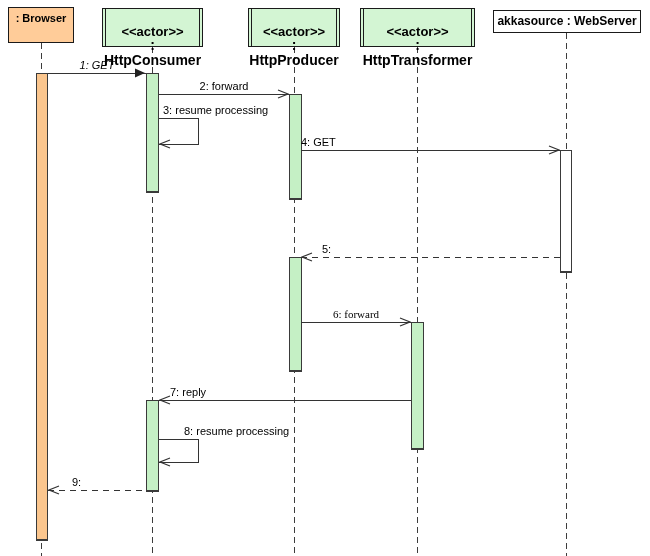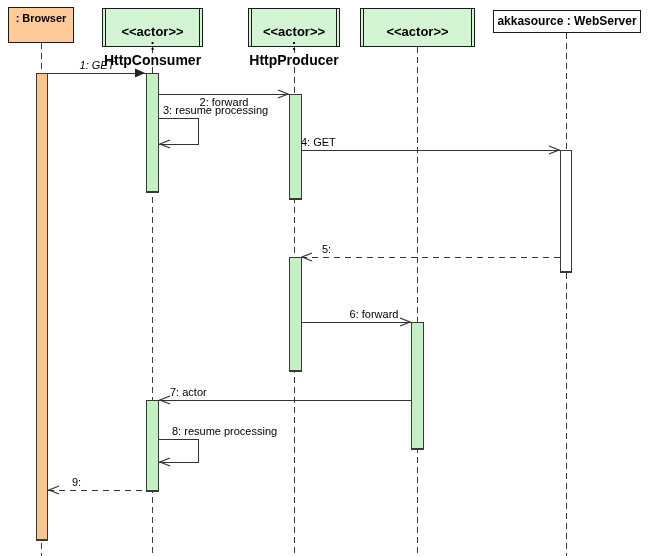--- a/index.html
+++ b/index.html
@@ -55,20 +55,21 @@
     <div class="aname">: HttpConsumer</div>
   </div>
 
   <div class="pbox abox" style="left:248px;top:8px;width:92px;height:39px;">
     <div class="stereo">&lt;&lt;actor&gt;&gt;</div>
     <div class="aname">: HttpProducer</div>
   </div>
 
   <div class="pbox abox" style="left:360px;top:8px;width:115px;height:39px;">
     <div class="stereo">&lt;&lt;actor&gt;&gt;</div>
+    <div class="aname">: HttpTransformer</div>
   </div>
 
   <div class="pbox wbox" style="left:493px;top:10px;width:148px;height:23px;">
     <span>akkasource : WebServer</span>
   </div>
 
   
   <div class="bar bar-orange" style="left:36px;top:73px;width:12px;height:468px;"></div>
   <div class="bar bar-green" style="left:146px;top:73px;width:13px;height:120px;"></div>
   <div class="bar bar-green" style="left:146px;top:400px;width:13px;height:92px;"></div>
@@ -81,21 +82,21 @@
   <div class="grp">
     <div class="mlabel ctr" style="left:48px;top:59px;width:98px;font-style:italic;">1: GET</div>
     <div class="mline" style="left:48px;top:73px;width:98px;"></div>
     <svg class="ah" style="left:135px;top:68px;" width="11" height="10">
       <polygon points="0,0.5 10,5 0,9.5" fill="#222"></polygon>
     </svg>
   </div>
 
   
   <div class="grp">
-    <div class="mlabel ctr" style="left:159px;top:96px;width:130px;">2: forward</div>
+    <div class="mlabel ctr" style="left:159px;top:80px;width:130px;">2: forward</div>
     <div class="mline" style="left:159px;top:94px;width:130px;"></div>
     <svg class="ah" style="left:277px;top:89px;" width="12" height="10">
       <path d="M1 1 L11 5 L1 9" fill="none" stroke="#333" stroke-width="1.2"></path>
     </svg>
   </div>
 
   
   <div class="grp">
     <div class="mlabel" style="left:163px;top:104px;">3: resume processing</div>
     <div class="mline" style="left:159px;top:118px;width:40px;"></div>
@@ -119,39 +120,39 @@
   <div class="grp">
     <div class="mlabel" style="left:322px;top:243px;">5:</div>
     <div class="mdash" style="left:301px;top:257px;width:259px;"></div>
     <svg class="ah" style="left:301px;top:252px;" width="12" height="10">
       <path d="M11 1 L1 5 L11 9" fill="none" stroke="#333" stroke-width="1.2"></path>
     </svg>
   </div>
 
   
   <div class="grp">
-    <div class="mlabel ctr" style="left:319px;top:308px;width:110px;">6: forward</div>
+    <div class="mlabel ctr" style="left:301px;top:308px;width:110px;font-family:Liberation Serif, serif;">6: forward</div>
     <div class="mline" style="left:301px;top:322px;width:110px;"></div>
     <svg class="ah" style="left:399px;top:317px;" width="12" height="10">
       <path d="M1 1 L11 5 L1 9" fill="none" stroke="#333" stroke-width="1.2"></path>
     </svg>
   </div>
 
   
   <div class="grp">
-    <div class="mlabel" style="left:170px;top:386px;">7: actor</div>
+    <div class="mlabel" style="left:170px;top:386px;">7: reply</div>
     <div class="mline" style="left:159px;top:400px;width:252px;"></div>
     <svg class="ah" style="left:159px;top:395px;" width="12" height="10">
       <path d="M11 1 L1 5 L11 9" fill="none" stroke="#333" stroke-width="1.2"></path>
     </svg>
   </div>
 
   
   <div class="grp">
-    <div class="mlabel" style="left:172px;top:425px;">8: resume processing</div>
+    <div class="mlabel" style="left:184px;top:425px;">8: resume processing</div>
     <div class="mline" style="left:159px;top:439px;width:40px;"></div>
     <div class="vseg" style="left:198px;top:439px;height:24px;"></div>
     <div class="mline" style="left:159px;top:462px;width:40px;"></div>
     <svg class="ah" style="left:159px;top:457px;" width="12" height="10">
       <path d="M11 1 L1 5 L11 9" fill="none" stroke="#333" stroke-width="1.2"></path>
     </svg>
   </div>
 
   
   <div class="grp">

